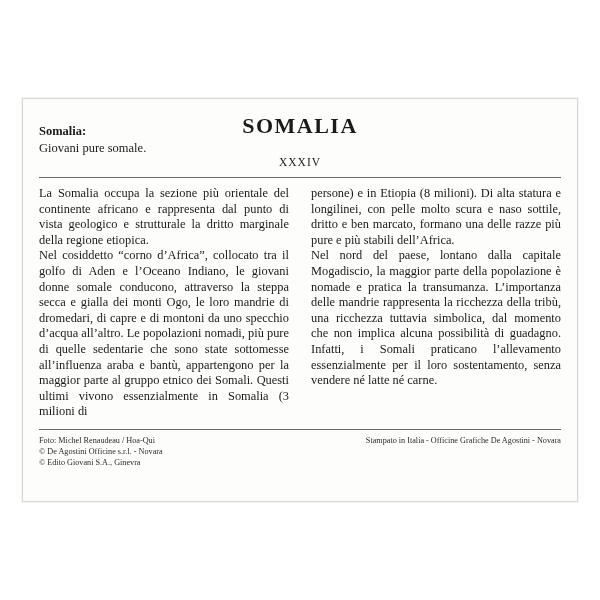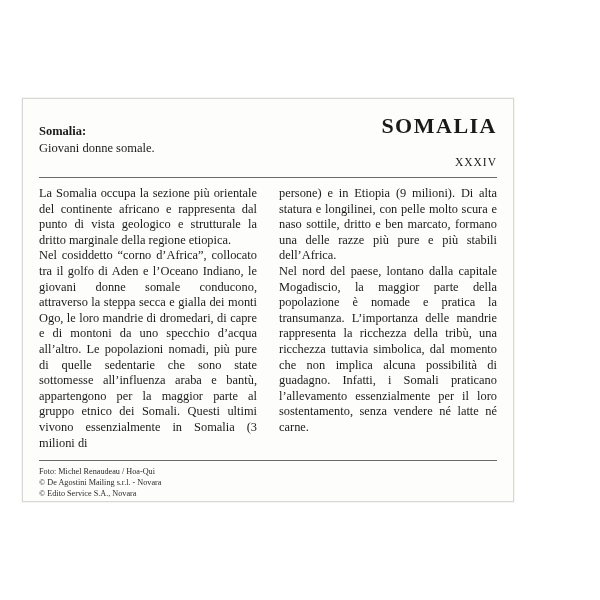--- a/index.html
+++ b/index.html
@@ -10,21 +10,21 @@
     background: #ffffff;
   }
   body {
     font-family: "Liberation Serif", serif;
     color: #1a1a1a;
   }
   .card {
     position: absolute;
     left: 22px;
     top: 98px;
-    width: 492px;
+    width: 556px;
     height: 404px;
     background: #fdfdfb;
     border: 1px solid #d9d7d0;
     box-sizing: border-box;
     box-shadow: 0 0 1px rgba(0,0,0,0.25);
   }
   .inner {
     position: absolute;
     left: 16px;
     top: 14px;
@@ -44,21 +44,21 @@
     line-height: 17px;
   }
   .kicker .lbl {
     font-weight: bold;
   }
   .title-block {
     position: absolute;
     left: 0;
     right: 0;
     top: 0;
-    text-align: right;
+    text-align: center;
   }
   .title {
     font-size: 22px;
     font-weight: bold;
     letter-spacing: 1.5px;
     line-height: 26px;
   }
   .subtitle {
     font-size: 11.5px;
     letter-spacing: 1px;
@@ -112,47 +112,48 @@
 </style>
 </head>
 <body>
 
 <div class="card">
   <div class="inner">
 
     <div class="header-row">
       <div class="kicker">
         <div class="lbl">Somalia:</div>
-        <div>Giovani donne somale.</div>
+        <div>Giovani pure somale.</div>
       </div>
       <div class="title-block">
         <div class="title">SOMALIA</div>
         <div class="subtitle">XXXIV</div>
       </div>
     </div>
 
     <hr class="rule">
 
     <div class="columns">
       <div class="col">
         <p>La Somalia occupa la sezione più orientale del continente africano e rappresenta dal punto di vista geologico e strutturale la dritto marginale della regione etiopica.</p>
         <p>Nel cosiddetto “corno d’Africa”, collocato tra il golfo di Aden e l’Oceano Indiano, le giovani donne somale conducono, attraverso la steppa secca e gialla dei monti Ogo, le loro mandrie di dromedari, di capre e di montoni da uno specchio d’acqua all’altro. Le popolazioni nomadi, più pure di quelle sedentarie che sono state sottomesse all’influenza araba e bantù, appartengono per la maggior parte al gruppo etnico dei Somali. Questi ultimi vivono essenzialmente in Somalia (3 milioni di</p>
       </div>
       <div class="col">
-        <p>persone) e in Etiopia (9 milioni). Di alta statura e longilinei, con pelle molto scura e naso sottile, dritto e ben marcato, formano una delle razze più pure e più stabili dell’Africa.</p>
+        <p>persone) e in Etiopia (8 milioni). Di alta statura e longilinei, con pelle molto scura e naso sottile, dritto e ben marcato, formano una delle razze più pure e più stabili dell’Africa.</p>
         <p>Nel nord del paese, lontano dalla capitale Mogadiscio, la maggior parte della popolazione è nomade e pratica la transumanza. L’importanza delle mandrie rappresenta la ricchezza della tribù, una ricchezza tuttavia simbolica, dal momento che non implica alcuna possibilità di guadagno. Infatti, i Somali praticano l’allevamento essenzialmente per il loro sostentamento, senza vendere né latte né carne.</p>
       </div>
     </div>
 
     <hr class="footer-rule">
 
     <div class="footer">
       <div class="footer-left">
         <div>Foto: Michel Renaudeau / Hoa-Qui</div>
-        <div>© De Agostini Mailing s.r.l. - Novara</div>
-        <div>© Edito Service S.A., Novara</div>
+        <div>© De Agostini Officine s.r.l. - Novara</div>
+        <div>© Edito Giovani S.A., Ginevra</div>
       </div>
       <div class="footer-right">
+        <div>Stampato in Italia - Officine Grafiche De Agostini - Novara</div>
       </div>
     </div>
 
   </div>
 </div>
 
 </body></html>

